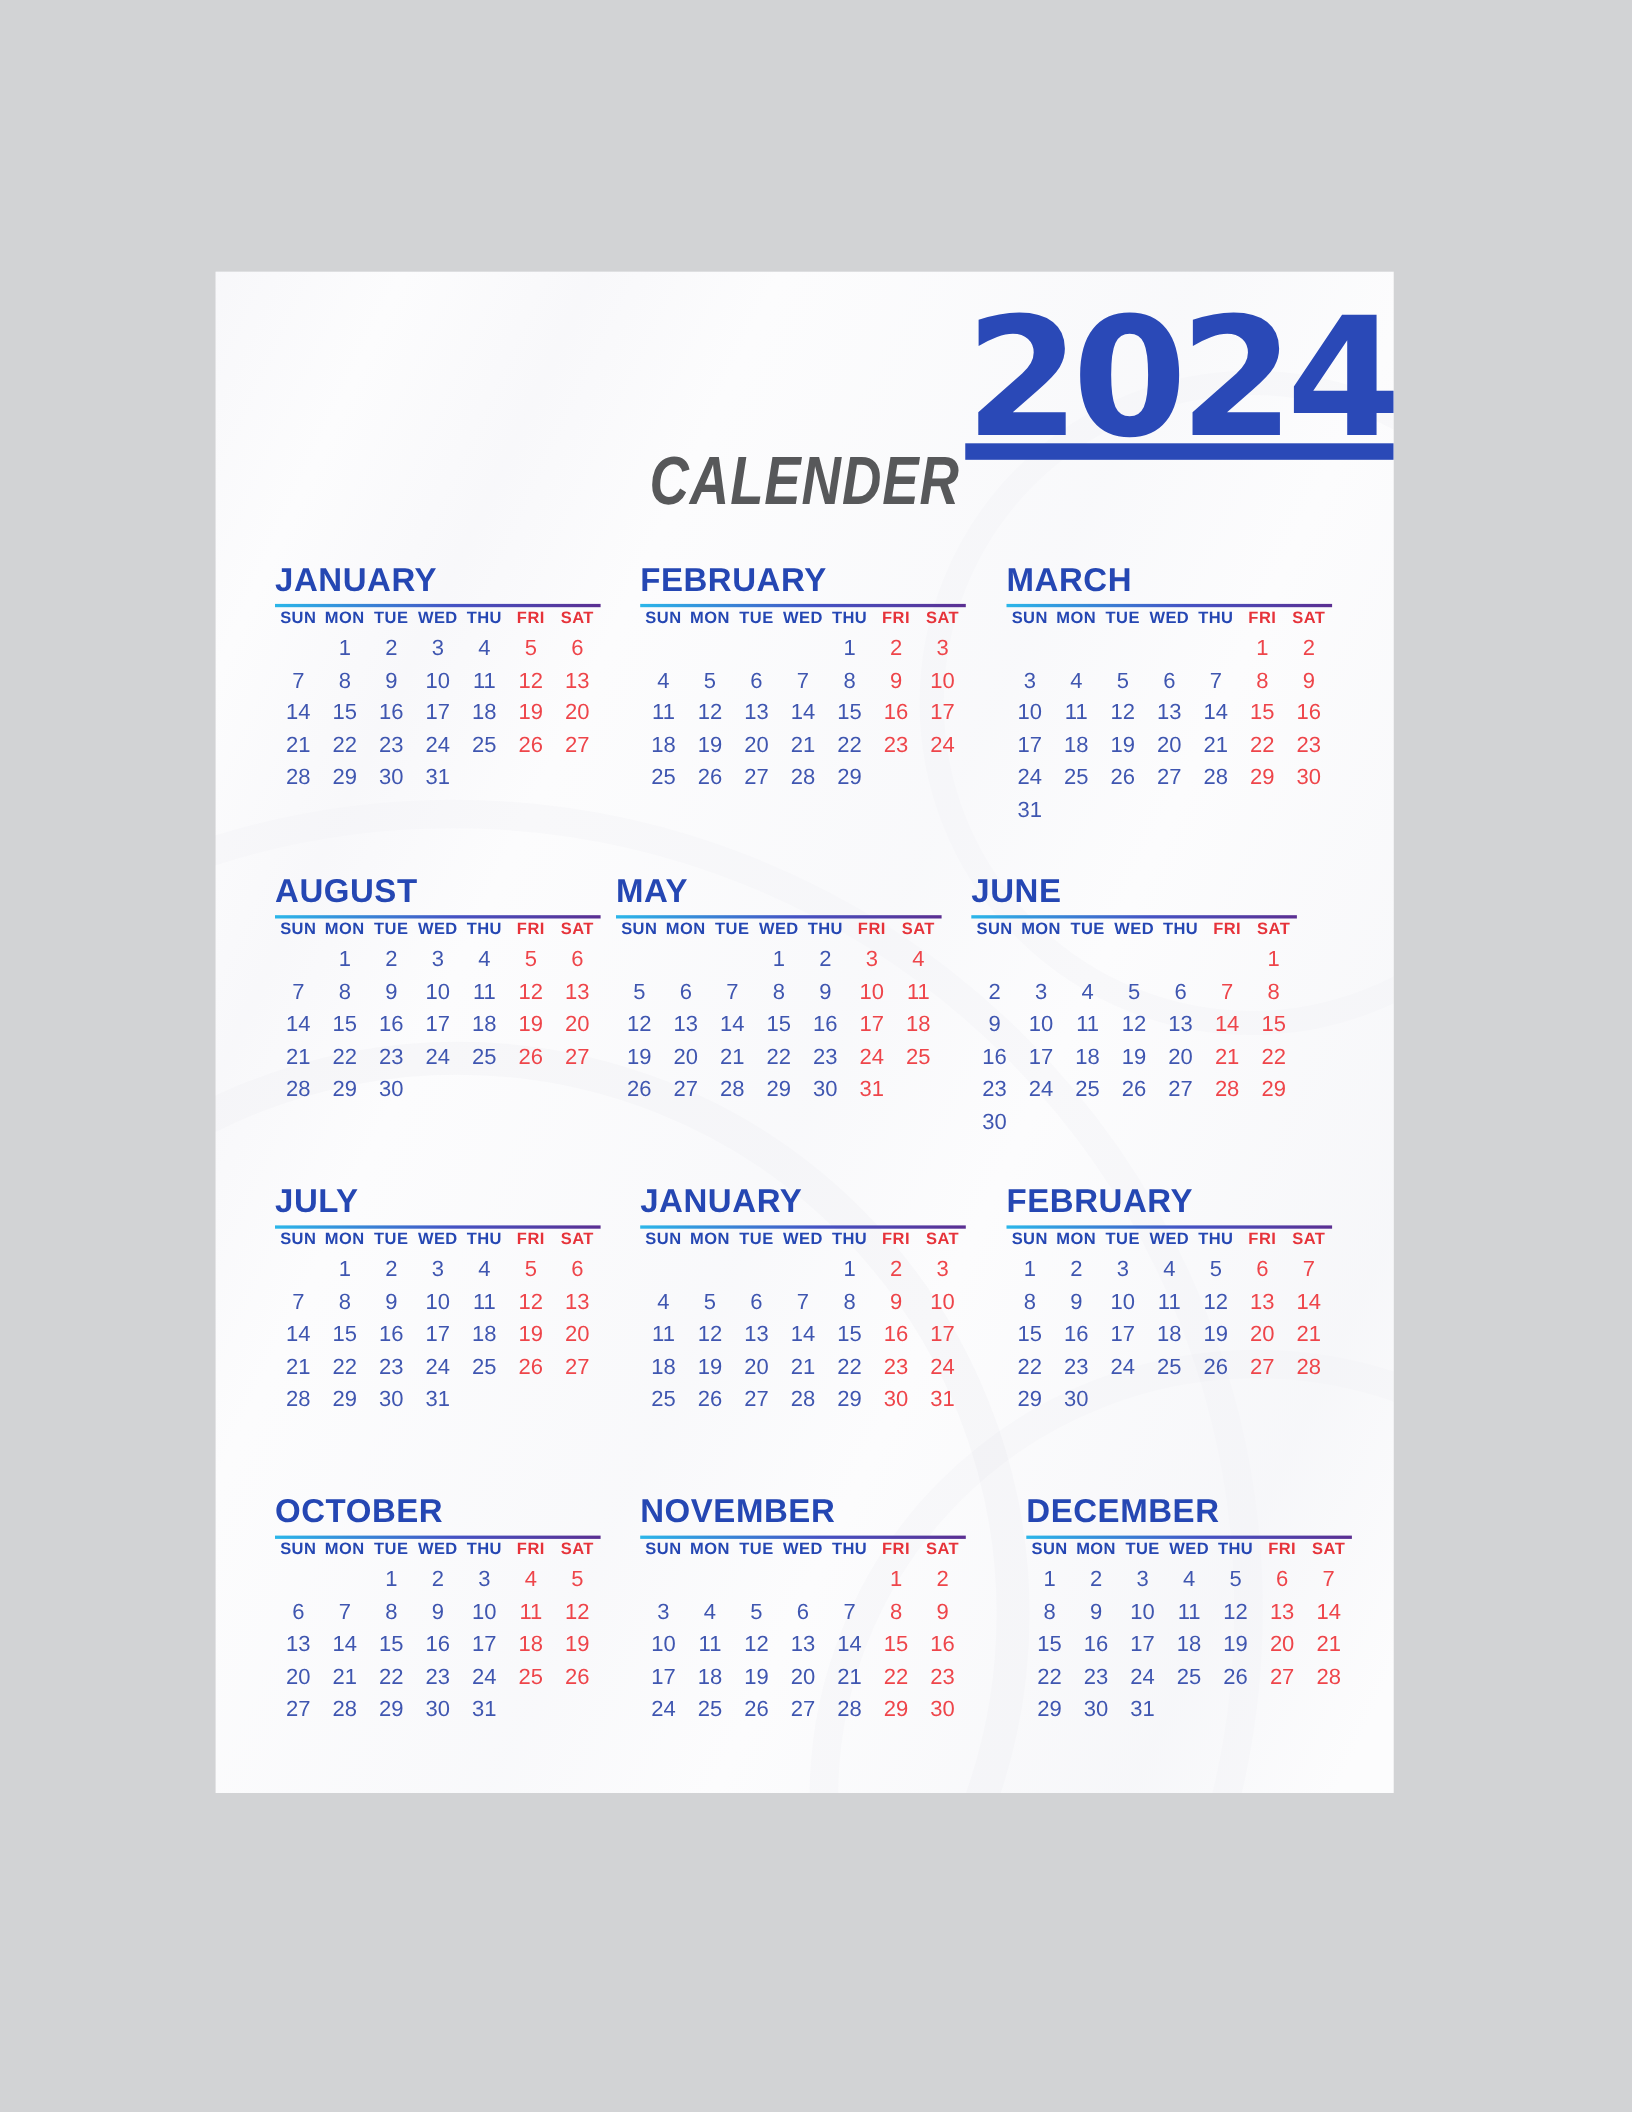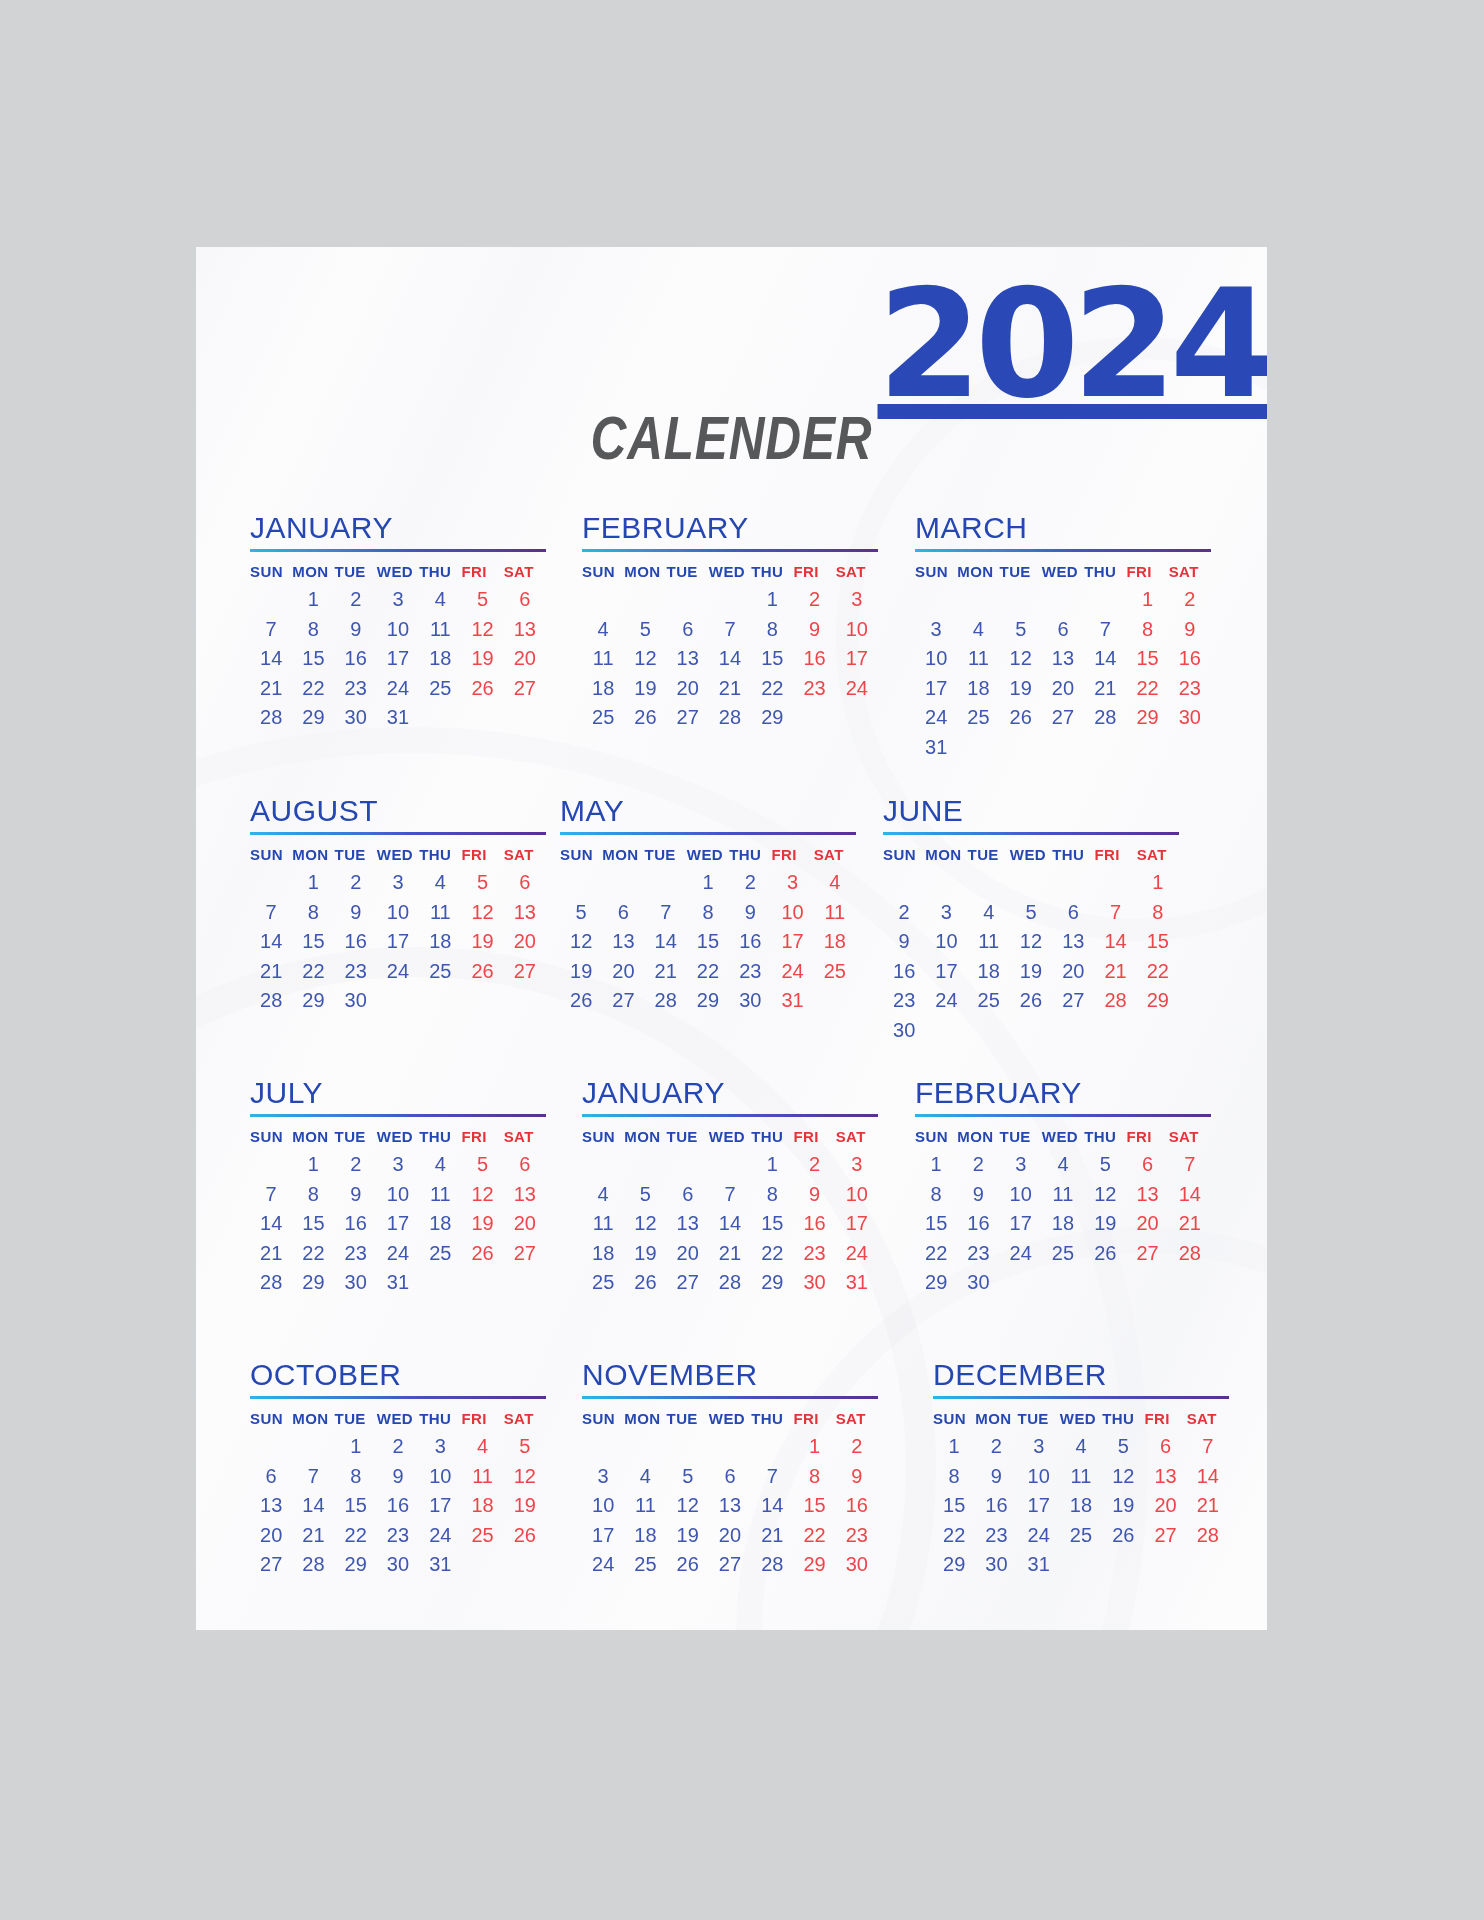--- a/index.html
+++ b/index.html
@@ -44,31 +44,31 @@
     text-align:center;
     font-style:italic;font-weight:bold;font-size:62px;line-height:62px;
     letter-spacing:1px;
     color:var(--subtitle-gray,#57585a);
     transform:scaleX(0.8);
   }
   
   #months-grid{position:absolute;left:0;top:0;width:100%;height:100%;}
   .month{position:absolute;width:296px;}
   .month-title{
-    font-weight:normal;font-size:30px;line-height:34px;letter-spacing:0.5px;
+    font-weight:bold;font-size:30px;line-height:34px;letter-spacing:0.5px;
     color:var(--accent-blue,#2547b3);
   }
   .month-underline{
     margin-top:4px;height:3px;width:100%;
     background:linear-gradient(90deg,var(--grad-start,#2bb6e9),#4553c4 55%,var(--grad-end,#5b2f92));
   }
   .weekday-row{
-    margin-top:10px;display:grid;grid-template-columns:repeat(7,1fr);
+    display:grid;grid-template-columns:repeat(7,1fr);
     font-weight:bold;font-size:15px;line-height:20px;letter-spacing:0.4px;
-    color:var(--accent-blue,#2547b3);text-align:left;
+    color:var(--accent-blue,#2547b3);text-align:center;
   }
   .weekday-row .weekend{color:var(--weekend-header-red,#e6333a);}
   .day-grid{
     margin-top:3px;display:grid;grid-template-columns:repeat(7,1fr);
     grid-auto-rows:29.5px;
     font-size:20px;line-height:29.5px;
     color:var(--date-blue,#3f56b0);text-align:center;
   }
   .day-grid .weekend{color:var(--weekend-date-red,#ee454a);}
 </style>

